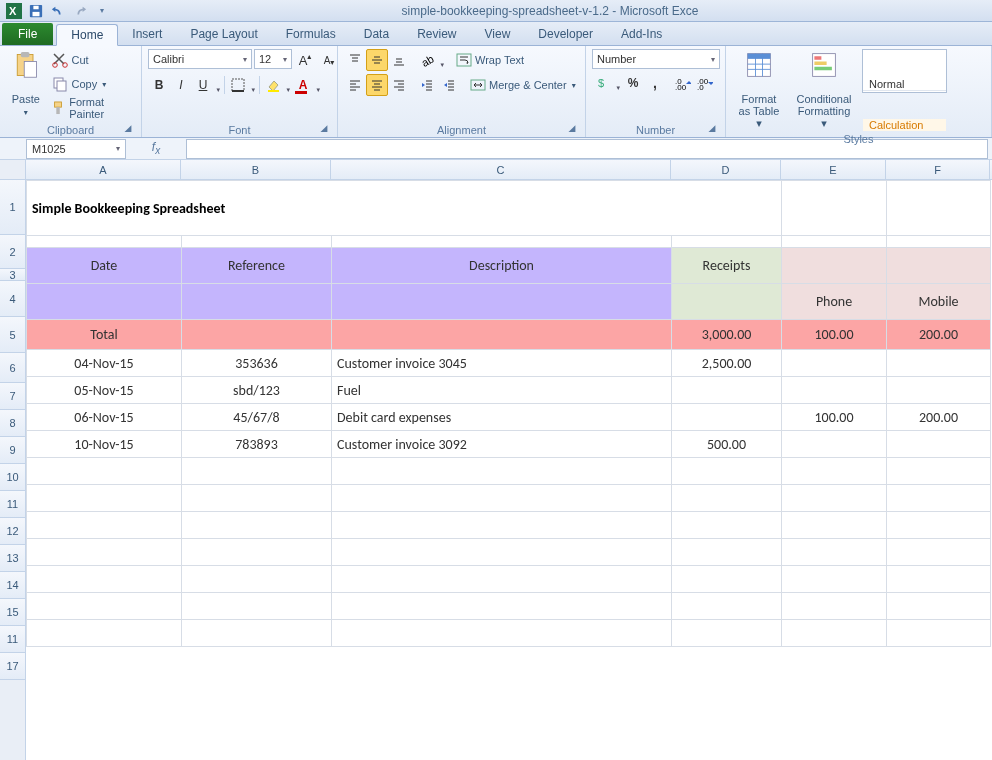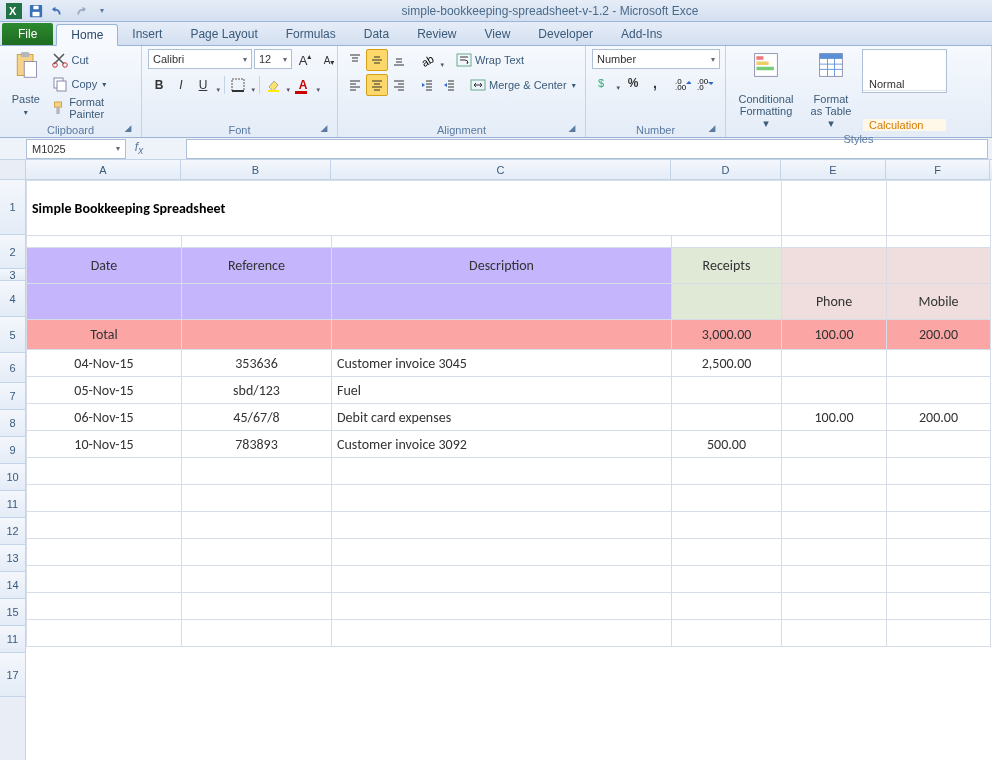--- a/index.html
+++ b/index.html
@@ -501,55 +501,55 @@
               <path d="M14 9 l-3 -3 h6 z" fill="#36c"></path>
             </svg>
           </div>
       </div>
     </div>
     <div class="rgroup-label"><span>Number</span><span class="dlaunch">◢</span></div>
   </div>
 
   <div class="rgroup" style="flex:1;">
     <div class="rgroup-body">
-      <div class="big-btn" style="width:68px;">
-        <svg class="ic" viewBox="0 0 32 32">
-            <rect x="3" y="3" width="26" height="26" fill="#fff" stroke="#88a"></rect>
-            <rect x="5" y="6" width="8" height="4" fill="#e77"></rect>
-            <rect x="5" y="12" width="14" height="4" fill="#ec6"></rect>
-            <rect x="5" y="18" width="20" height="4" fill="#7c7"></rect>
-          </svg>
-        <span class="lbl"><span>Conditional Formatting</span> ▾</span>
-      </div>
       <div class="big-btn" style="width:54px;">
         <svg class="ic" viewBox="0 0 32 32">
             <rect x="3" y="3" width="26" height="26" fill="#fff" stroke="#88a"></rect>
             <rect x="3" y="3" width="26" height="6" fill="#5a8fd6"></rect>
             <line x1="3" y1="15" x2="29" y2="15" stroke="#5a8fd6"></line>
             <line x1="3" y1="21" x2="29" y2="21" stroke="#5a8fd6"></line>
             <line x1="12" y1="3" x2="12" y2="29" stroke="#5a8fd6"></line>
             <line x1="20" y1="3" x2="20" y2="29" stroke="#5a8fd6"></line>
           </svg>
         <span class="lbl"><span>Format as Table</span> ▾</span>
       </div>
+      <div class="big-btn" style="width:68px;">
+        <svg class="ic" viewBox="0 0 32 32">
+            <rect x="3" y="3" width="26" height="26" fill="#fff" stroke="#88a"></rect>
+            <rect x="5" y="6" width="8" height="4" fill="#e77"></rect>
+            <rect x="5" y="12" width="14" height="4" fill="#ec6"></rect>
+            <rect x="5" y="18" width="20" height="4" fill="#7c7"></rect>
+          </svg>
+        <span class="lbl"><span>Conditional Formatting</span> ▾</span>
+      </div>
       <div class="styles-nb">
         <div>Normal</div>
         <div>Calculation</div>
       </div>
     </div>
     <div class="rgroup-label"><span>Styles</span></div>
   </div>
 </div>
 
 <div class="fxbar">
   <div class="namebox">
     <span>M1025</span>
     <span class="dd">▾</span>
   </div>
-  <div style="width:60px;display:flex;">
+  <div style="width:60px;display:flex;justify-content:center;">
       <span class="fx-icon">f<sub>x</sub></span>
     </div>
   <div class="formula-input"></div>
 </div>
 
 <div class="gridwrap">
   <div class="rowhdrs">
     <div class="corner"></div>
     <div id="rowhdr-container">
         <div class="rowhdr" style="height: 55px;">1</div>
@@ -561,21 +561,21 @@
         <div class="rowhdr" style="height: 27px;">7</div>
         <div class="rowhdr" style="height: 27px;">8</div>
         <div class="rowhdr" style="height: 27px;">9</div>
         <div class="rowhdr" style="height: 27px;">10</div>
         <div class="rowhdr" style="height: 27px;">11</div>
         <div class="rowhdr" style="height: 27px;">12</div>
         <div class="rowhdr" style="height: 27px;">13</div>
         <div class="rowhdr" style="height: 27px;">14</div>
         <div class="rowhdr" style="height: 27px;">15</div>
         <div class="rowhdr" style="height: 27px;">11</div>
-        <div class="rowhdr" style="height: 44px;">17</div>
+        <div class="rowhdr" style="height: 27px;">17</div>
       </div>
   </div>
   <div style="flex:1;overflow:hidden;">
     <div class="colhdrs" id="colhdr-container">
         <div class="colhdr" style="width: 155px;">A</div>
         <div class="colhdr" style="width: 150px;">B</div>
         <div class="colhdr" style="width: 340px;">C</div>
         <div class="colhdr" style="width: 110px;">D</div>
         <div class="colhdr" style="width: 105px;">E</div>
         <div class="colhdr" style="width: 104px;">F</div>

